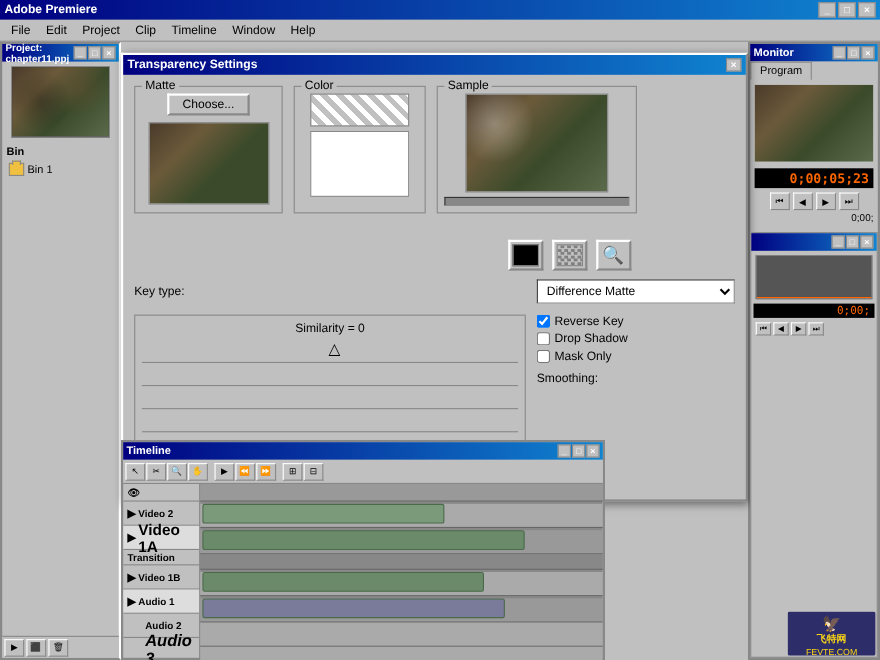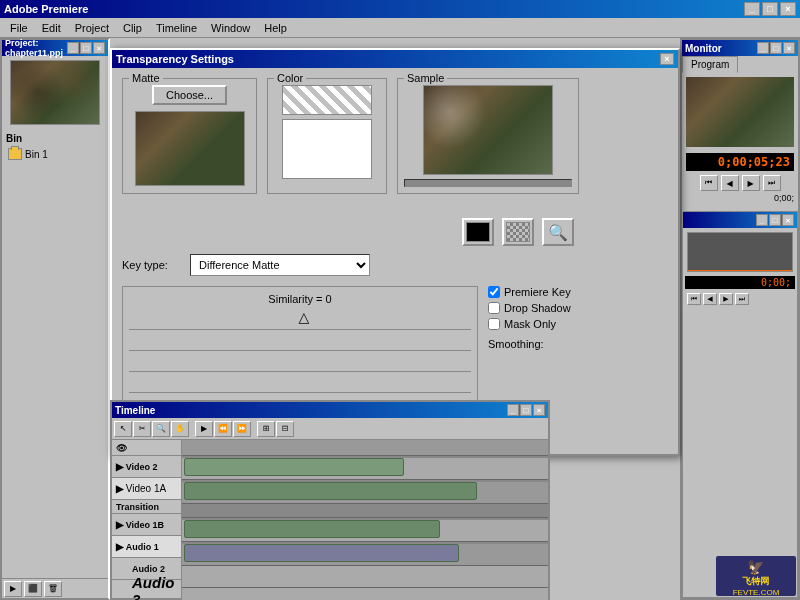--- a/index.html
+++ b/index.html
@@ -509,20 +509,21 @@
       border: 1px solid #888;
     }
 
     
     .key-type-row {
       display: flex;
       align-items: center;
       gap: 8px;
       margin-bottom: 10px;
       margin-top: 4px;
+      justify-content: space-between;
     }
 
     .key-type-label {
       font-size: 11px;
       min-width: 60px;
     }
 
     .key-type-select {
       width: 180px;
       height: 22px;
@@ -767,21 +768,21 @@
               <div class="slider-line"></div>
               <div class="slider-line" style="margin-top:20px;"></div>
               <div class="slider-line" style="margin-top:20px;"></div>
               <div class="slider-line" style="margin-top:20px;"></div>
             </div>
 
             <div class="options-section">
 
               <div class="checkbox-row">
                 <input type="checkbox" class="checkbox-input" checked="" style="">
-                <label>Premiere Key</label>
+                <label>Reverse Key</label>
               </div>
 
               <div class="checkbox-row">
                 <input type="checkbox" class="checkbox-input" style="">
                 <label>Drop Shadow</label>
               </div>
 
               <div class="checkbox-row">
                 <input type="checkbox" class="checkbox-input" style="">
                 <label>Mask Only</label>
@@ -830,21 +831,21 @@
         <div class="track-labels">
           <div class="track-label" style="height:16px;font-size:9px;">
             <span style="margin-right:3px;">👁</span>
           </div>
           <div class="track-label">
             <span>▶</span>
               <span style="font-size:9px;margin-left:2px;">Video 2</span>
           </div>
           <div class="track-label" style="background:#ddd;">
             <span>▶</span>
-              <span style="font-size:10px;margin-left:2px;font-weight:normal;">Video 1A</span>
+              <span style="font-size:14px;margin-left:2px;font-weight:bold;">Video 1A</span>
           </div>
           <div class="track-label" style="height:14px;">
             <span style="font-size:9px;">Transition</span>
           </div>
           <div class="track-label">
             <span>▶</span>
               <span style="font-size:9px;margin-left:2px;">Video 1B</span>
           </div>
           <div class="track-label audio" style="background:#ddd;">
             <span>▶</span>

